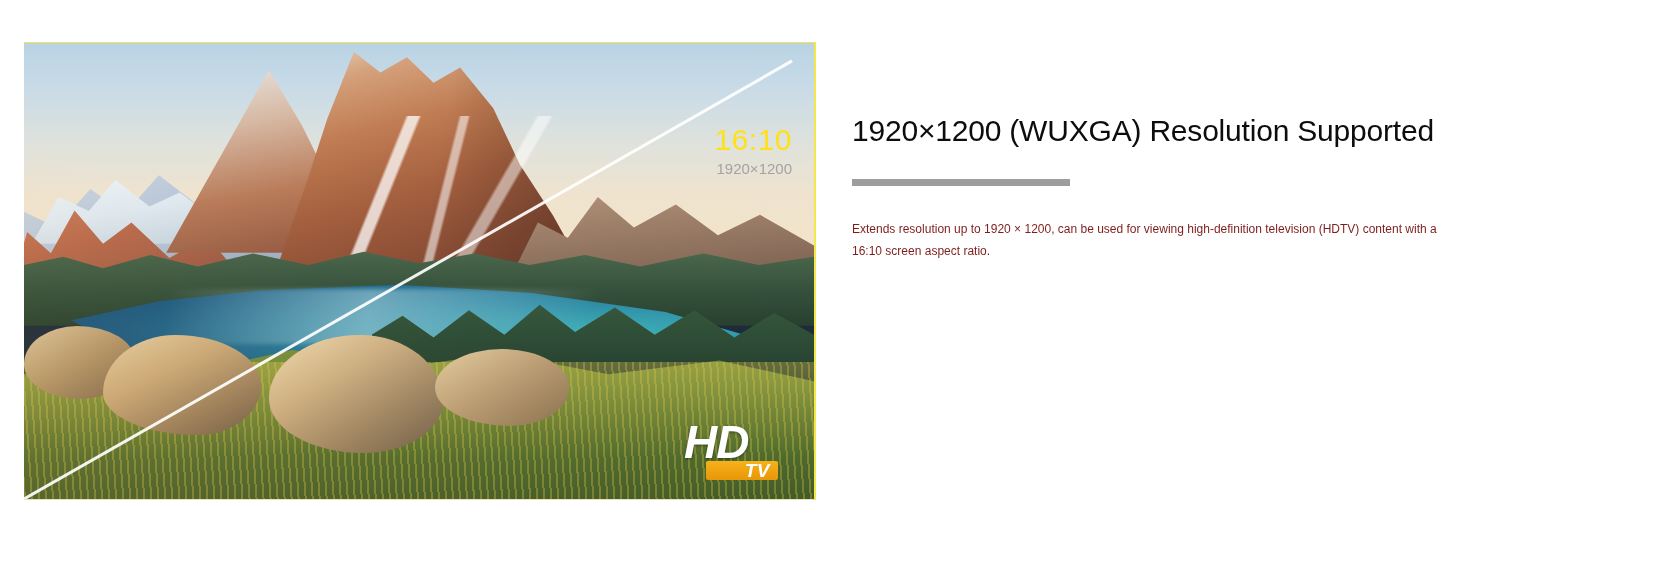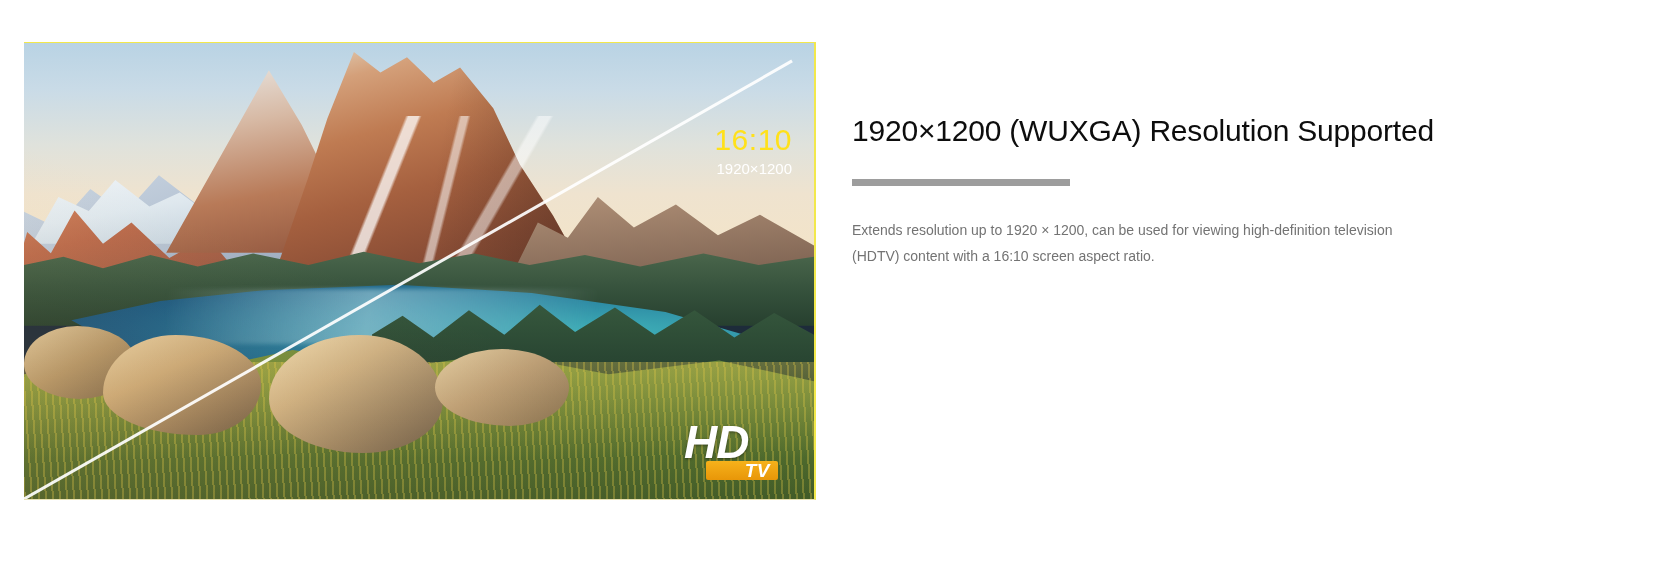--- a/index.html
+++ b/index.html
@@ -223,21 +223,21 @@
     font-family: "Liberation Sans", sans-serif;
     font-size: 30px;
     font-weight: 400;
     letter-spacing: .5px;
     line-height: 1;
   }
   .ratio-sub {
     position: absolute;
     right: 22px;
     top: 118px;
-    color: #ffffff;
+    color: #a3a3a3;
     font-family: "Liberation Sans", sans-serif;
     font-size: 15px;
     font-weight: 400;
     line-height: 1;
   }
 
   
   .hdtv-badge {
     position: absolute;
     right: 36px;
@@ -299,24 +299,24 @@
   }
   .divider {
     width: 218px;
     height: 7px;
     background: #9d9d9d;
     margin-top: 26px;
   }
   .feature-body {
     margin: 32px 0 4px 0;
     font-family: "Liberation Sans", sans-serif;
-    font-size: 14px;
+    font-size: 12px;
     font-weight: 400;
     line-height: 1.85;
-    color: #737373;
+    color: #7f1d1d;
     max-width: 590px;
   }
 </style>
 </head>
 <body>
 
 <div class="feature-panel">
 
   <div class="media-column">
     <div class="screen-frame">

